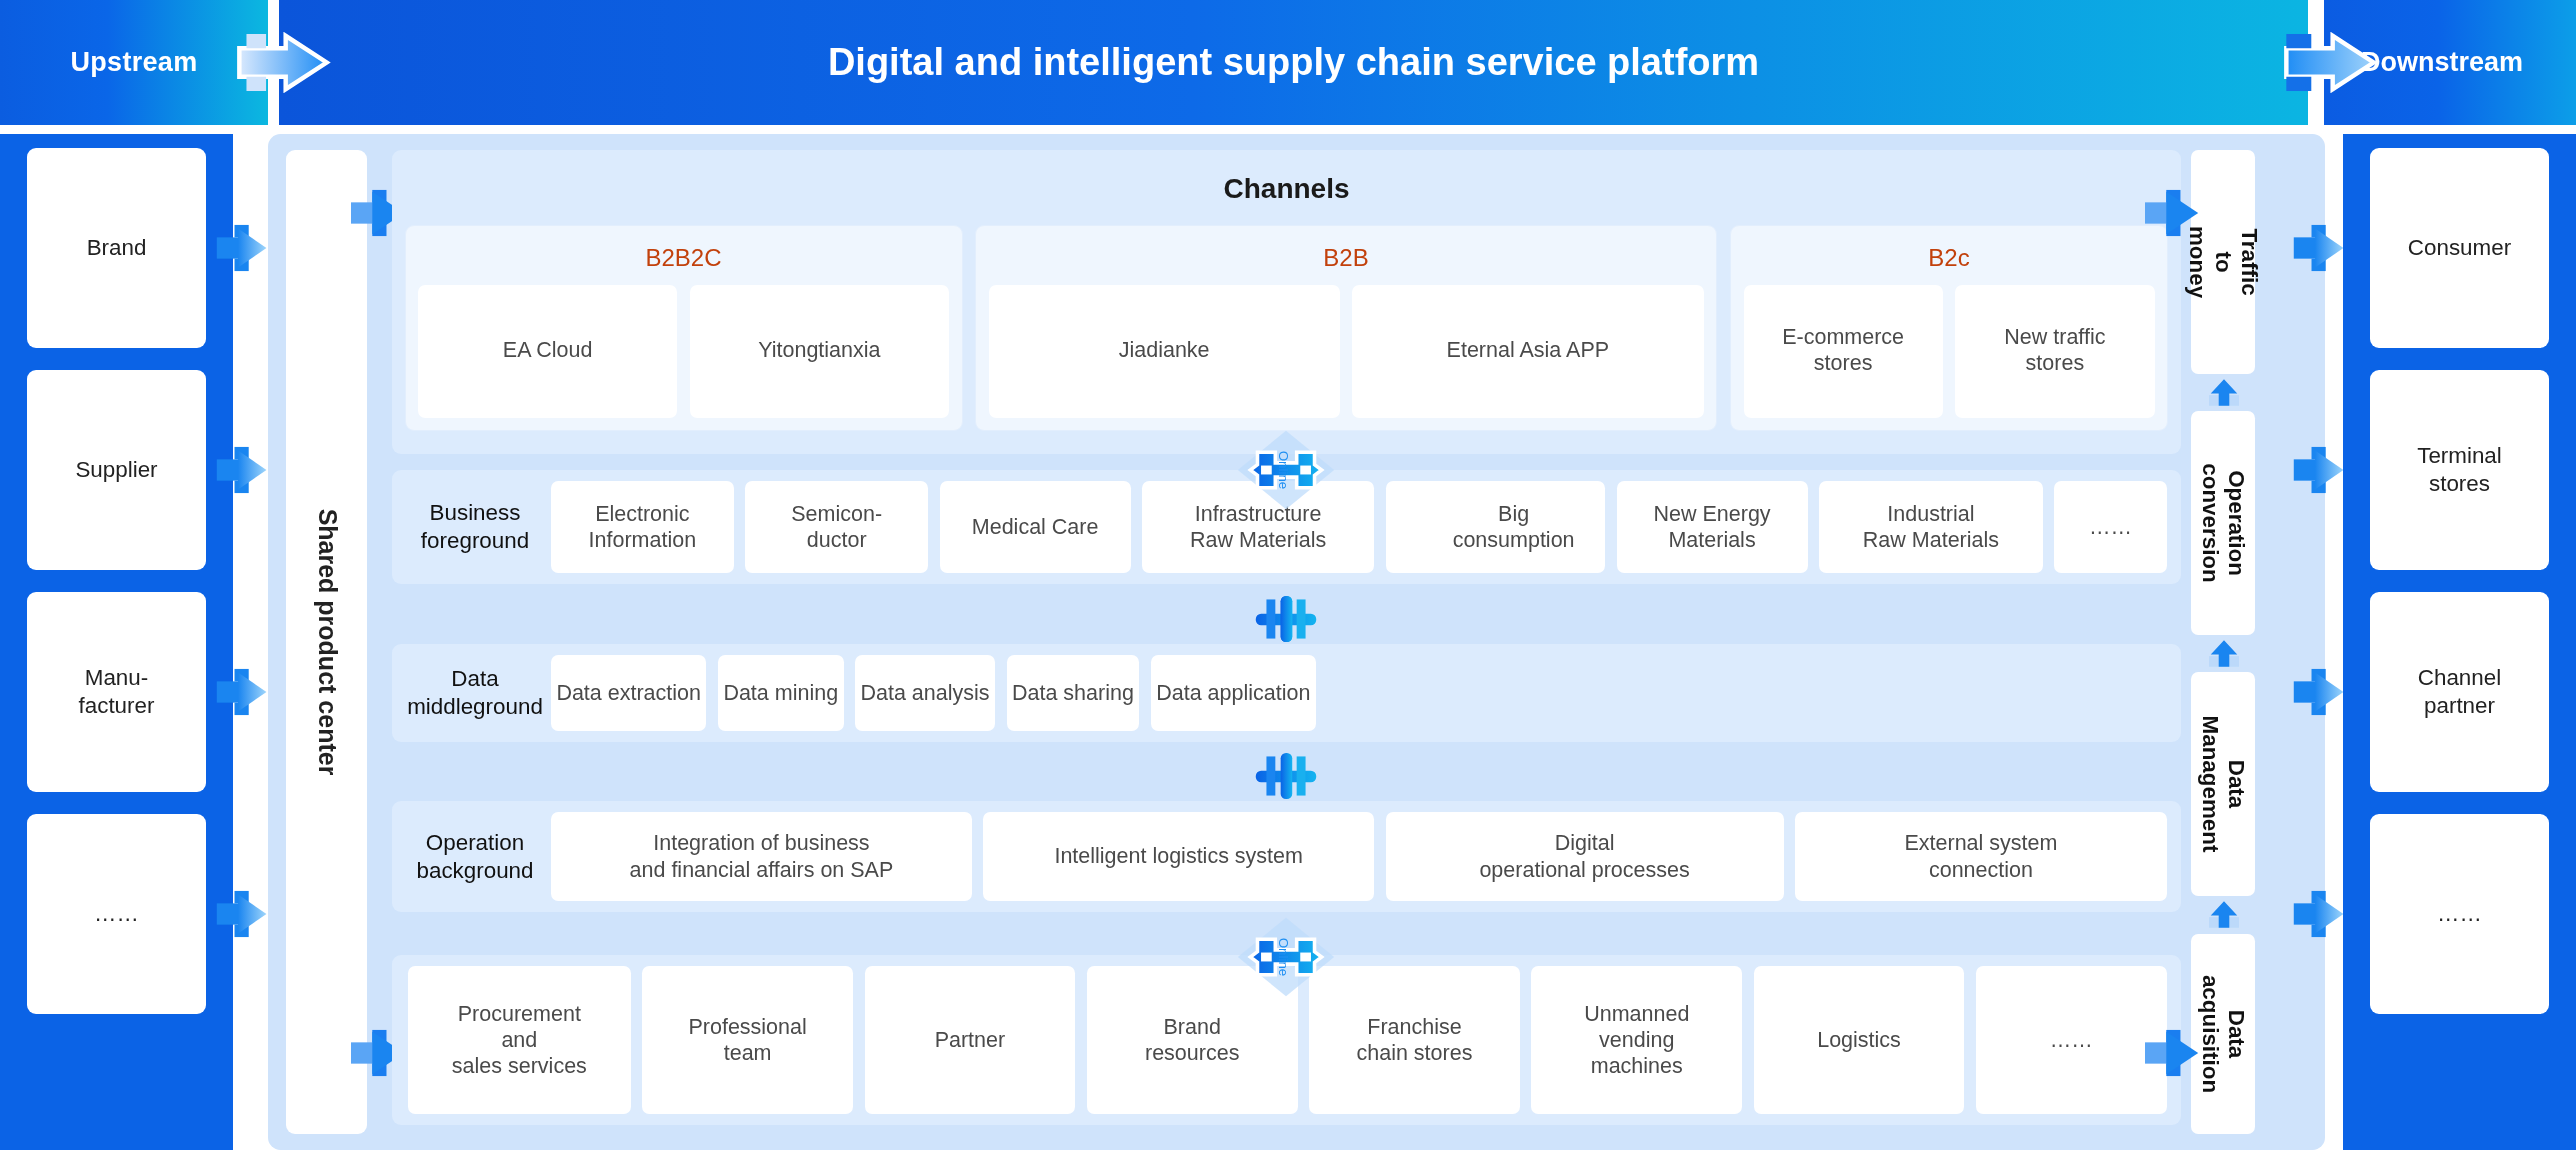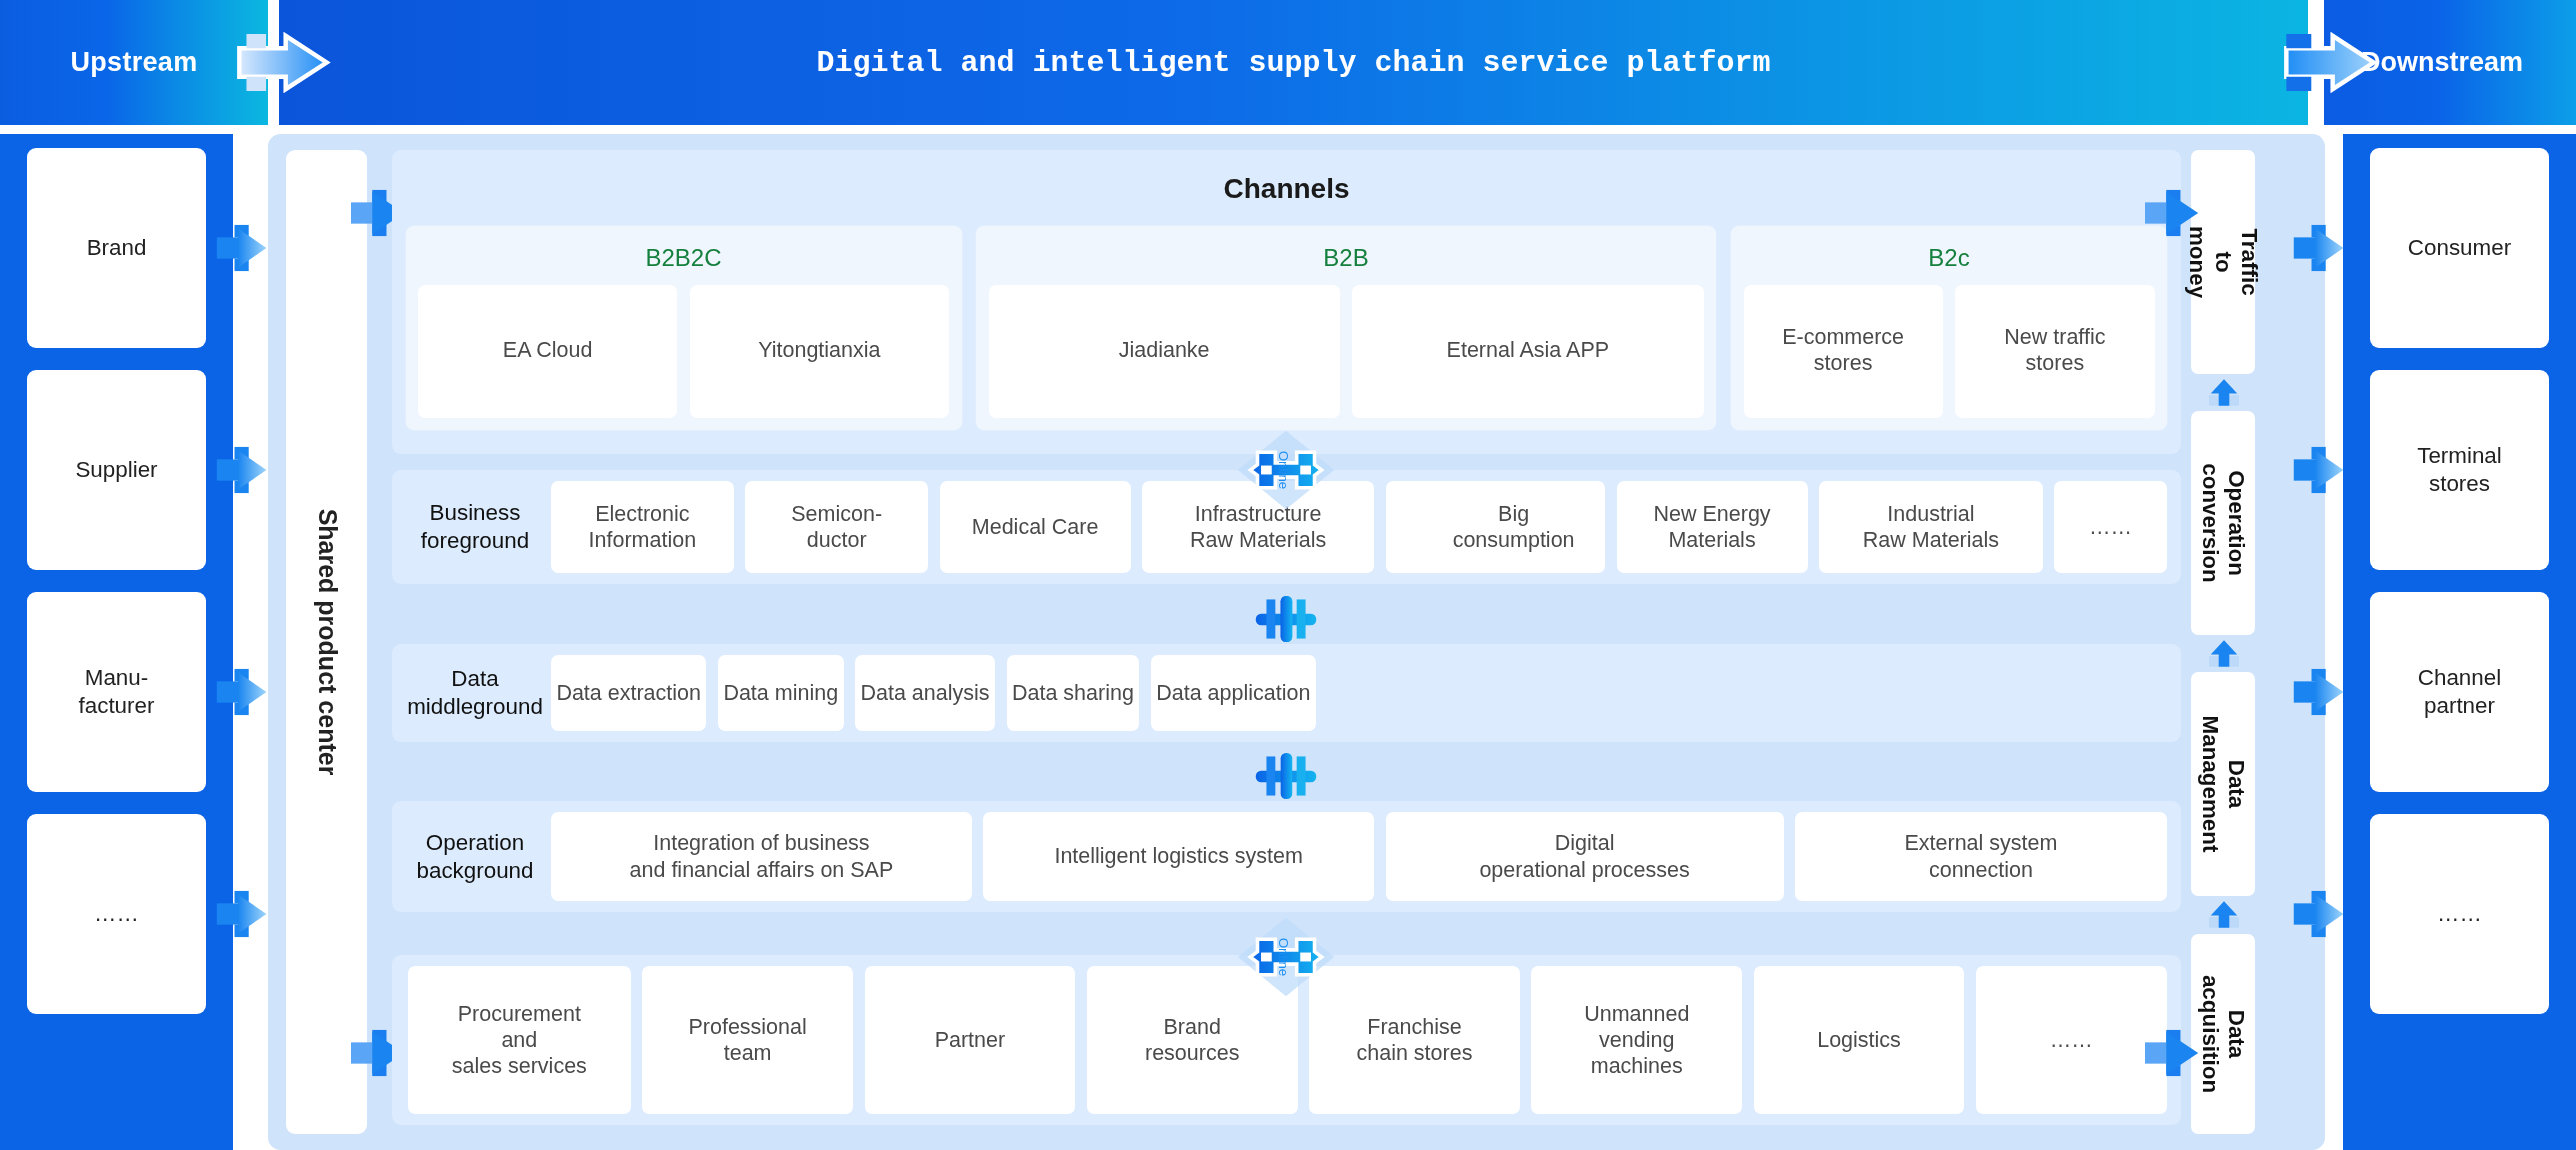--- a/index.html
+++ b/index.html
@@ -11,21 +11,21 @@
   .hdr-left{ position:absolute; left:0; top:0; width:268px; height:125px;
     background:linear-gradient(90deg,#0b5de0 0%,#0a66e8 40%,#0bb8e0 100%); }
   .hdr-left-lbl{ position:absolute; left:0; top:0; width:268px; height:125px;
     display:flex; align-items:center; justify-content:center;
     color:#fff; font-size:27px; font-weight:bold; letter-spacing:0.3px;}
   .hdr-center{ position:absolute; left:268px; top:0; width:2039px; height:125px;
     background:linear-gradient(90deg,#0b55da 0%,#0d6ae8 45%,#0bb5e2 100%); }
   .hdr-center.inner{ left:279px; width:2029px; }
   .hdr-title{ position:absolute; left:279px; top:0; width:2029px; height:125px;
     display:flex; align-items:center; justify-content:center; color:#fff;
-    font-size:30px; font-weight:bold;font-family:Liberation Mono, monospace; }
+    font-size:38px; font-weight:bold; }
   .hdr-right{ position:absolute; left:2324px; top:0; width:252px; height:125px;
     background:linear-gradient(90deg,#0b5ce2 0%,#0a63e8 45%,#0c9ee8 100%); }
   .hdr-right-lbl{ position:absolute; left:2361px; top:0; width:215px; height:125px;
     display:flex; align-items:center; color:#fff; font-size:27px; font-weight:bold; }
   .hdr-gap{ position:absolute; top:0; width:10.7px; height:125px; background:#fff; }
   .hdr-arrow{ position:absolute; top:32px; width:98px; height:61px; }
 
   
   .stage{ position:absolute; left:0; top:134px; width:2576px; height:1016px; }
 
@@ -51,21 +51,21 @@
   .core{ position:absolute; left:392px; top:16px; width:1789px; height:984px; }
 
   .band{ position:absolute; left:0; background:#dcebfd; border-radius:9px; }
 
   .channels{ top:0; width:1789px; height:304px; background:#dcebfd; }
   .channels-title{ position:absolute; top:23px; left:0; width:1789px;
     text-align:center; font-size:28px; font-weight:bold; color:#1a1a1a; }
   .ch-group{ position:absolute; top:75px; background:#eff6fe; border-radius:9px;
     border:0.9px solid #e2eefd; }
   .ch-group-title{ position:absolute; top:18px; left:0; width:100%;
-    text-align:center; font-size:24px; color:#15803d; }
+    text-align:center; font-size:24px; color:#c2410c; }
   .ch-items{ position:absolute; left:12.5px; right:12.5px; top:59px; bottom:12.5px;
     display:flex; gap:12.5px; }
   .ch-item{ flex:1; background:#fff; border-radius:7.2px; display:flex;
     align-items:center; justify-content:center; text-align:center;
     font-size:21.5px; color:#4a4a4a; line-height:1.2; padding:3.6px; }
 
   .rowband{ position:absolute; left:0; width:1789px; background:#dcebfd;
     border-radius:9px; }
   .rowlabel{ position:absolute; left:16px; top:0; height:100%; width:134px;
     display:flex; align-items:center; justify-content:center; text-align:center;

